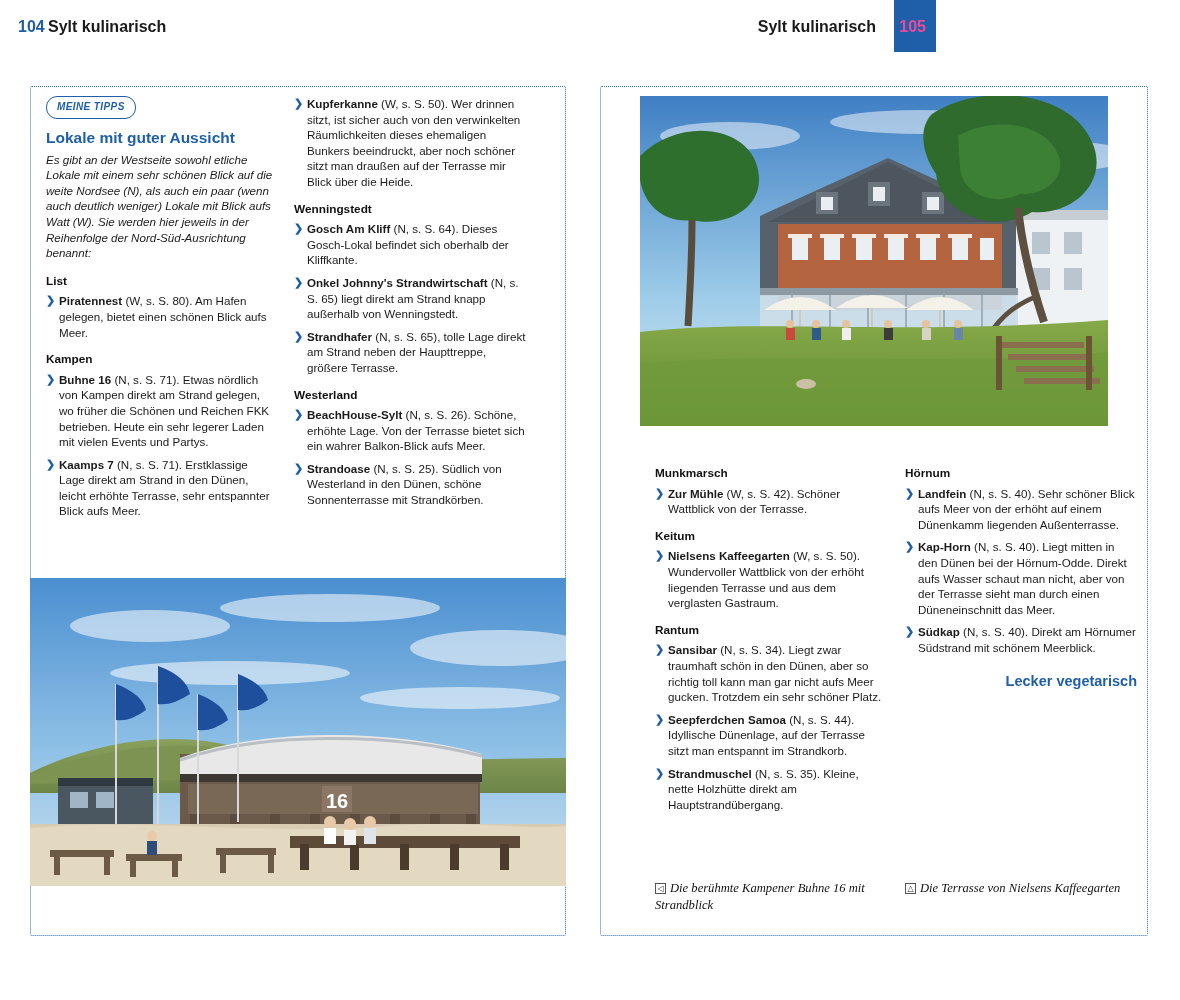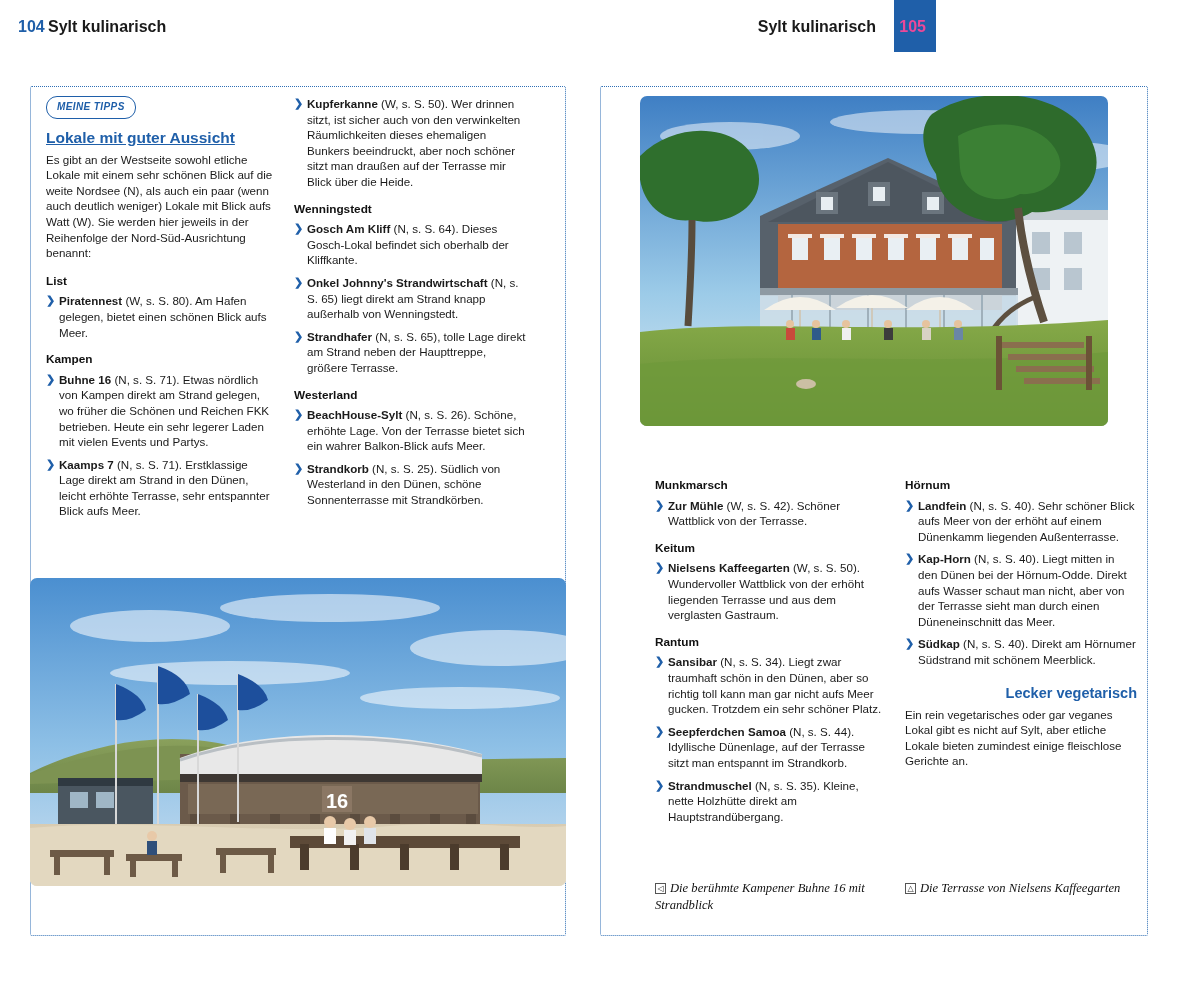--- a/index.html
+++ b/index.html
@@ -55,40 +55,40 @@
     border:1.6px solid #1f5fa9;
     border-radius:11px;
     padding:2px 10px 3px 10px;
     font-size:10px; font-style:italic; font-weight:700;
     color:#1f5fa9;
     letter-spacing:.4px;
     margin-bottom:9px;
   }
   .tips-title {
     font-size:15.5px; font-weight:700; color:#1f5fa9;
-    margin:0 0 5px 0; line-height:19px;text-decoration:underline;
-  }
-  .intro { margin:0 0 13px 0; }
+    margin:0 0 5px 0; line-height:19px;
+  }
+  .intro { margin:0 0 13px 0;font-style:italic; }
   h4.place {
     font-size:11.8px; font-weight:700; margin:12px 0 4px 0; color:#111;
   }
-  h4.place:first-child { margin-top:16px; }
+  h4.place:first-child { margin-top:4px; }
   ul.entries { list-style:none; margin:0; padding:0; }
   ul.entries li {
     position:relative; padding-left:13px; margin-bottom:7px;
   }
   ul.entries li .arrow {
     position:absolute; left:0; top:0; color:#1f5fa9; font-weight:700;
     font-size:11px; line-height:15.6px;
   }
   .nm { font-weight:700; }
   p.plain { margin:0 0 7px 0; }
 
   
-  .photo { position:absolute; overflow:hidden;border-radius:7px; }
+  .photo { position:absolute; overflow:hidden; }
   #photo-left  { left:30px;  top:578px; width:536px; height:308px; }
   #photo-right { left:640px; top:96px;  width:468px; height:330px; }
 
   
   #rcol1 { left:655px; top:462px; width:230px; position:absolute; font-size:11.6px; line-height:15.6px;}
   #rcol2 { left:905px; top:462px; width:232px; position:absolute; font-size:11.6px; line-height:15.6px;}
 
   .veg-title {
     font-size:14.5px; font-weight:700; color:#1f5fa9;
     margin:16px 0 5px 0; line-height:18px;text-align:right;
@@ -172,21 +172,21 @@
   </ul>
 
   <h4 class="place">Westerland</h4>
   <ul class="entries">
     <li>
       <span class="arrow">❯</span>
       <span class="nm">BeachHouse-Sylt</span><span> (N, s. S. 26). Schöne, erhöhte Lage. Von der Terrasse bietet sich ein wahrer Balkon-Blick aufs Meer.</span>
     </li>
     <li>
       <span class="arrow">❯</span>
-      <span class="nm">Strandkorb</span><span> (N, s. S. 25). Südlich von Westerland in den Dünen, schöne Sonnenterrasse mit Strandkörben.</span>
+      <span class="nm">Strandoase</span><span> (N, s. S. 25). Südlich von Westerland in den Dünen, schöne Sonnenterrasse mit Strandkörben.</span>
     </li>
   </ul>
 </div>
 
 <div class="photo" id="photo-left">
   <svg width="536" height="308" viewBox="0 0 536 308" preserveAspectRatio="none">
     <defs>
       <linearGradient id="skyL" x1="0" y1="0" x2="0" y2="1">
         <stop offset="0%" stop-color="#4b8fd0"></stop>
         <stop offset="55%" stop-color="#8ec0e6"></stop>
@@ -466,21 +466,20 @@
       <span class="arrow">❯</span>
       <span class="nm">Kap-Horn</span><span> (N, s. S. 40). Liegt mitten in den Dünen bei der Hörnum-Odde. Direkt aufs Wasser schaut man nicht, aber von der Terrasse sieht man durch einen Düneneinschnitt das Meer.</span>
     </li>
     <li>
       <span class="arrow">❯</span>
       <span class="nm">Südkap</span><span> (N, s. S. 40). Direkt am Hörnumer Südstrand mit schönem Meerblick.</span>
     </li>
   </ul>
 
   <div class="veg-title">Lecker vegetarisch</div>
-  <p class="plain">Ein rein vegetarisches oder gar veganes Lokal gibt es nicht auf Sylt, aber etliche Lokale bieten zumindest einige fleischlose Gerichte an.</p>
 </div>
 
 <div class="caption" id="cap-left">
   <span class="capicon">◁</span><span>Die berühmte Kampener Buhne 16 mit Strandblick</span>
 </div>
 <div class="caption" id="cap-right">
   <span class="capicon">△</span><span>Die Terrasse von Nielsens Kaffeegarten</span>
 </div>
 
 </body></html>

